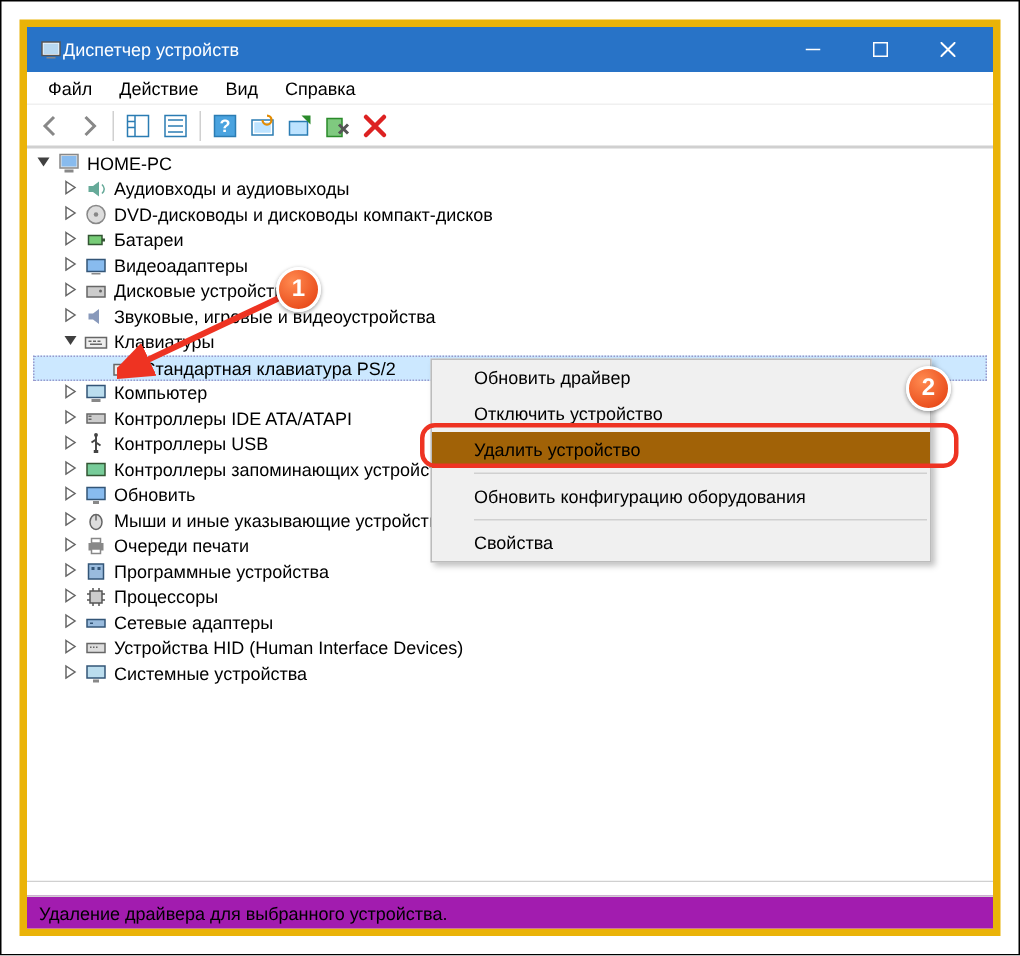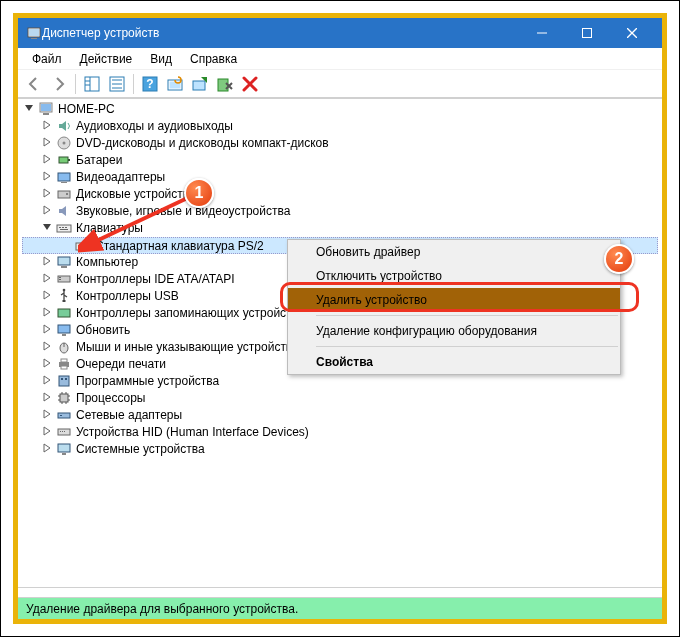--- a/index.html
+++ b/index.html
@@ -16,21 +16,21 @@
 .tool-btn { width: 24px; height: 24px; display: flex; align-items: center; justify-content: center; border: 1px solid transparent; cursor: pointer; }
 .tool-sep { width: 1px; height: 20px; background: #d0d0d0; margin: 0 3px; }
 .tree-container { flex: 1; background: #fff; border-top: 1px solid #d0d0d0; overflow: auto; padding: 2px 4px; position: relative; }
 .tree-row { display: flex; align-items: flex-start; height: 17px; line-height: 17px; white-space: nowrap; cursor: pointer; }
 .tree-row.selected { background: #cce8ff; border: 1px dotted #99c; }
 .expander { width: 14px; height: 14px; display: inline-flex; align-items: center; justify-content: center; margin-right: 2px; cursor: pointer; }
 .expander-spacer { width: 16px; display: inline-block; }
 .indent { display: inline-block; }
 .node-icon { width: 16px; height: 16px; margin-right: 4px; display: inline-block; }
 .node-label { font-size: 12px; }
-.statusbar { height: 22px; border-top: 1px solid #d0d0d0; padding: 2px 8px; display: flex; align-items: center; background: #86efac; }
+.statusbar { height: 22px; border-top: 1px solid #d0d0d0; padding: 2px 8px; display: flex; align-items: center; background: #a21caf; }
 .statusbar-top-gap { height: 10px; border-top: 1px solid #d0d0d0; background:#fff; }
 .context-menu { position: absolute; background: #f0f0f0; border: 1px solid #bcbcbc; box-shadow: 2px 2px 4px rgba(0,0,0,0.25); width: 334px; z-index: 10; }
 .ctx-item { padding: 5px 28px 5px 28px; cursor: pointer; position: relative; font-size: 12px; }
 .ctx-item.highlighted { background: #a16207; }
 .ctx-sep { height: 1px; background: #d0d0d0; margin: 3px 2px 3px 28px; }
 .badge { position: absolute; width: 30px; height: 30px; border-radius: 50%; background: radial-gradient(circle at 35% 30%, #ff8a50, #e33a0c); border: 2px solid #fff; color: #fff; font-weight: bold; font-size: 16px; display: flex; align-items: center; justify-content: center; box-shadow: 0 1px 3px rgba(0,0,0,0.4); z-index: 30; }
 .highlight-box { position: absolute; border: 3px solid #e32; border-radius: 10px; z-index: 20; pointer-events: none; }
 .arrow-svg { position: absolute; z-index: 25; pointer-events: none; }
 
 
@@ -444,23 +444,23 @@
             <rect x="6" y="12" width="4" height="2" fill="#888"></rect>
           </svg>
           <span class="node-label">Системные устройства</span>
         </div>
 
     <div class="context-menu" style="left:269px; top:140px;">
       <div class="ctx-item">Обновить драйвер</div>
       <div class="ctx-item">Отключить устройство</div>
       <div class="ctx-item highlighted">Удалить устройство</div>
       <div class="ctx-sep"></div>
-      <div class="ctx-item">Удаление конфигурацию оборудования</div>
+      <div class="ctx-item">Обновить конфигурацию оборудования</div>
       <div class="ctx-sep"></div>
-      <div class="ctx-item" style="font-weight:bold">Свойства</div>
+      <div class="ctx-item" style="font-weight:normal">Свойства</div>
     </div>
 
     <div class="highlight-box" style="left:262px; top:183px; width:359px; height:30px;"></div>
     <div class="badge" style="left:166px; top:79px;">1</div>
     <div class="badge" style="left:586px; top:145px;">2</div>
     <svg class="arrow-svg" style="left:60px; top:90px;" width="150" height="70">
       <defs>
             <marker id="ah" markerWidth="10" markerHeight="10" refX="2" refY="3" orient="auto">
               <path d="M0,0 L0,6 L8,3 Z" fill="#e32"></path>
             </marker>

